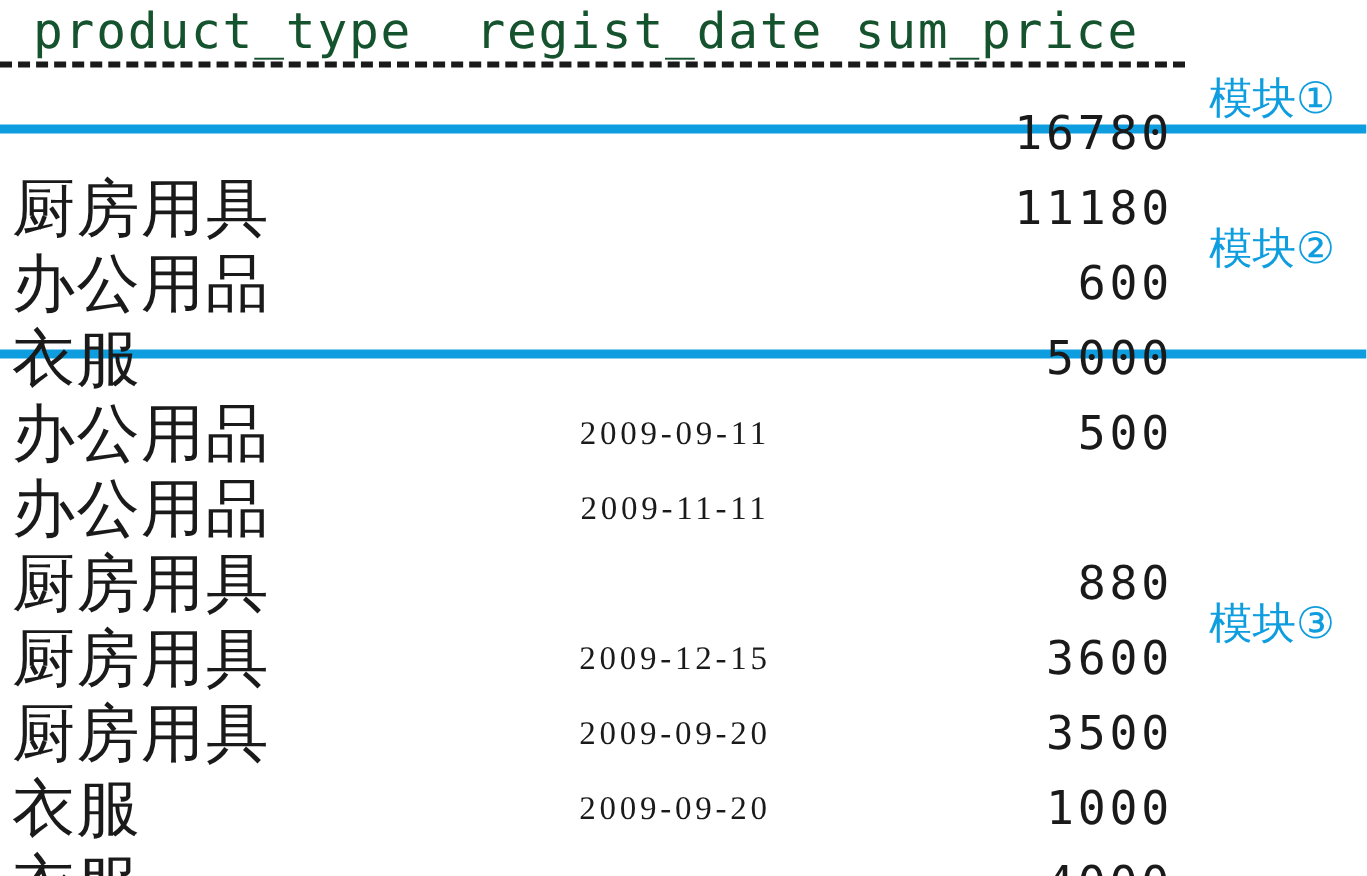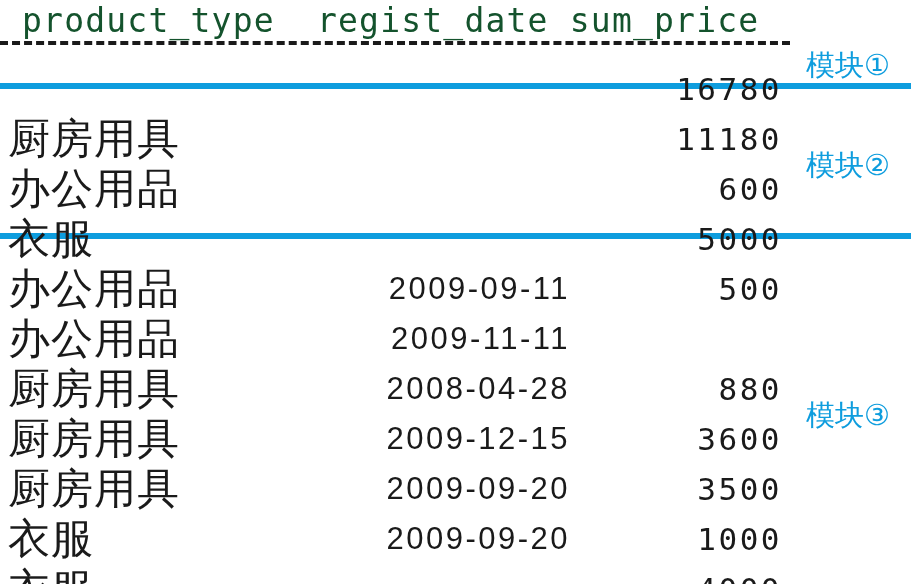--- a/index.html
+++ b/index.html
@@ -80,23 +80,23 @@
     left: 8px;
     width: 320px;
     text-align: left;
     font-family: "DejaVu Sans", "Liberation Sans", sans-serif;
     font-size: 42px;
     letter-spacing: 1px;
   }
   .cell-date {
     left: 330px;
     width: 240px;
-    text-align: right;
-    font-family: Liberation Sans, sans-serif;
-    font-size: 31px;
+    text-align: center;
+    font-family: Liberation Serif, serif;
+    font-size: 22px;
     letter-spacing: 2.5px;
   }
   .cell-price {
     left: 560px;
     width: 222px;
     text-align: right;
     font-family: "DejaVu Sans Mono", "Liberation Mono", monospace;
     font-size: 31px;
     letter-spacing: 2.5px;
   }
@@ -160,21 +160,20 @@
     <div class="cell cell-price">500</div>
   </div>
 
   <div class="data-row" style="top:290px">
     <div class="cell cell-product">办公用品</div>
     <div class="cell cell-date">2009-11-11</div>
   </div>
 
   <div class="data-row" style="top:340px">
     <div class="cell cell-product">厨房用具</div>
-    <div class="cell cell-date">2008-04-28</div>
     <div class="cell cell-price">880</div>
   </div>
 
   <div class="data-row" style="top:390px">
     <div class="cell cell-product">厨房用具</div>
     <div class="cell cell-date">2009-12-15</div>
     <div class="cell cell-price">3600</div>
   </div>
   <div class="module-label" style="top:390px">模块③</div>
 

